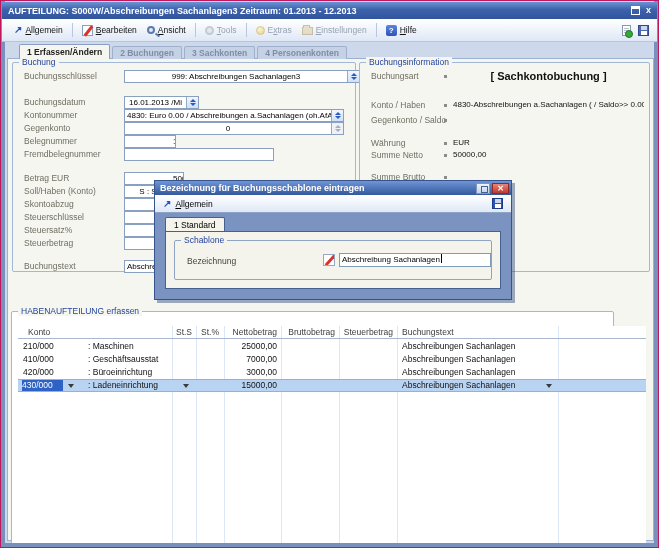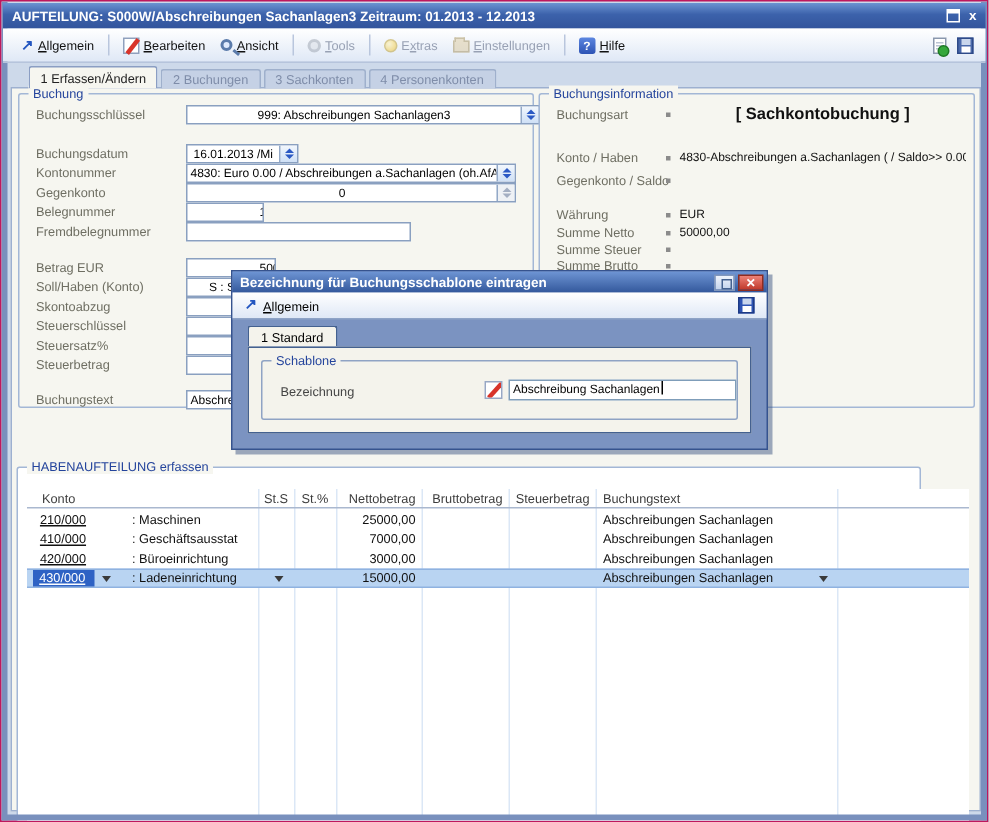--- a/index.html
+++ b/index.html
@@ -37,21 +37,21 @@
   .i-doc-new::before{content:"";position:absolute;left:1px;top:2px;width:5px;height:1px;background:#b9c2d2;box-shadow:0 2px 0 #b9c2d2,0 4px 0 #b9c2d2;}
   .i-doc-new::after{content:"";position:absolute;right:-3px;bottom:-3px;width:6px;height:6px;border-radius:50%;background:#35a83c;border:1px solid #1f7a26;}
   .i-floppy{position:relative;width:11px;height:11px;background:#4a69ab;border:1px solid #2e4a88;}
   .i-floppy::before{content:"";position:absolute;left:2px;top:0;width:6px;height:4px;background:#c9d6ec;}
   .i-floppy::after{content:"";position:absolute;left:2px;bottom:0;width:6px;height:4px;background:#fff;}
   .i-floppy.bright{background:#2d53b4;border-color:#1d3a85;}
 
   
   .tabs{position:absolute;left:18px;top:43px;height:15px;display:flex;align-items:flex-end;z-index:5;font-size:8.5px;}
   .tab{padding:1px 7px 1px 7px;height:13px;line-height:11px;background:#c5d1e5;border:1px solid #9fb0cc;border-bottom:none;
-    border-radius:2px 2px 0 0;color:#7f8da9;margin-right:2px;white-space:nowrap;}
+    border-radius:2px 2px 0 0;color:#7f8da9;margin-right:2px;white-space:nowrap;font-weight:bold;}
   .tab.active{height:15px;line-height:13px;background:#f6f6f0;border-color:#8b9ec3;color:#222;position:relative;z-index:6;}
 
   
   .page{position:absolute;left:6px;top:57px;width:647px;height:483px;background:#f6f6f0;border:1px solid #9db0d0;z-index:4;}
   .gbox{position:absolute;border:1px solid #a3b7d6;border-radius:2px;}
   .gtitle{position:absolute;top:-6px;left:6px;background:#f6f6f0;padding:0 3px;color:#24449c;font-size:8.5px;line-height:10px;white-space:nowrap;}
 
   
   .frow{position:absolute;left:1px;right:1px;height:13px;font-size:8.5px;line-height:13px;}
   .flabel{position:absolute;left:10px;width:98px;color:#6e6e62;white-space:nowrap;}
@@ -76,21 +76,21 @@
 
   
   .tablewrap{position:absolute;left:6px;top:14px;width:628px;height:238px;background:#fff;font-size:8.5px;}
   .vline{position:absolute;top:0;bottom:11px;width:1px;background:#dbe7f6;}
   .hbottom{position:absolute;left:0;right:0;top:227px;height:1px;background:#c9daee;}
   .thead{position:absolute;left:0;right:0;top:0;height:13px;border-bottom:1px solid #aab8cf;color:#3c3c3c;line-height:12px;}
   .thead span{position:absolute;white-space:nowrap;}
   .trow{position:absolute;left:0;right:0;height:13px;line-height:13px;color:#111;}
   .trow span{position:absolute;white-space:nowrap;}
   .trow.selected{background:#b9d4f2;border-top:1px solid #8fb2e0;border-bottom:1px solid #8fb2e0;line-height:11px;}
-  .c-konto{left:5px;width:38px;text-align:center;text-decoration:underline;}
+  .c-konto{left:5px;width:38px;text-align:left;}
   .c-name{left:70px;}
   .c-netto{left:176px;width:83px;text-align:right;}
   .c-text{left:384px;}
   .c-konto.sel{left:4px;width:41px;background:#2e62c4;color:#fff;padding-right:2px;}
   .tri{position:absolute;top:4px;width:0;height:0;border-left:3px solid transparent;border-right:3px solid transparent;border-top:4px solid #3a3a3a;}
 
   
   .dialog{position:absolute;left:153px;top:179px;width:358px;background:#7b93c1;border:1px solid #36538e;
     box-shadow:3px 3px 0 rgba(44,70,120,.45);z-index:60;padding-bottom:10px;}
   .dlg-title{height:14px;background:linear-gradient(180deg,#6e95d4,#33589c);display:flex;align-items:center;padding:0 2px 0 5px;}
@@ -291,25 +291,20 @@
       <div class="irow" style="top:74px;">
         <span class="ilabel">Währung</span>
         <span class="blt"></span>
         <span class="ival">EUR</span>
       </div>
       <div class="irow" style="top:86px;">
         <span class="ilabel">Summe Netto</span>
         <span class="blt"></span>
         <span class="ival">50000,00</span>
       </div>
-      <div class="irow" style="top:97px;">
-        <span class="ilabel">Summe Steuer</span>
-        <span class="blt"></span>
-        <span class="ival"></span>
-      </div>
       <div class="irow" style="top:108px;">
         <span class="ilabel">Summe Brutto</span>
         <span class="blt"></span>
         <span class="ival"></span>
       </div>
     </div>
 
     <div class="gbox" style="left:3px;top:217px;width:603px;height:254px;background:#fff;margin-top:35px;">
       <span class="gtitle">HABENAUFTEILUNG erfassen</span>
 

